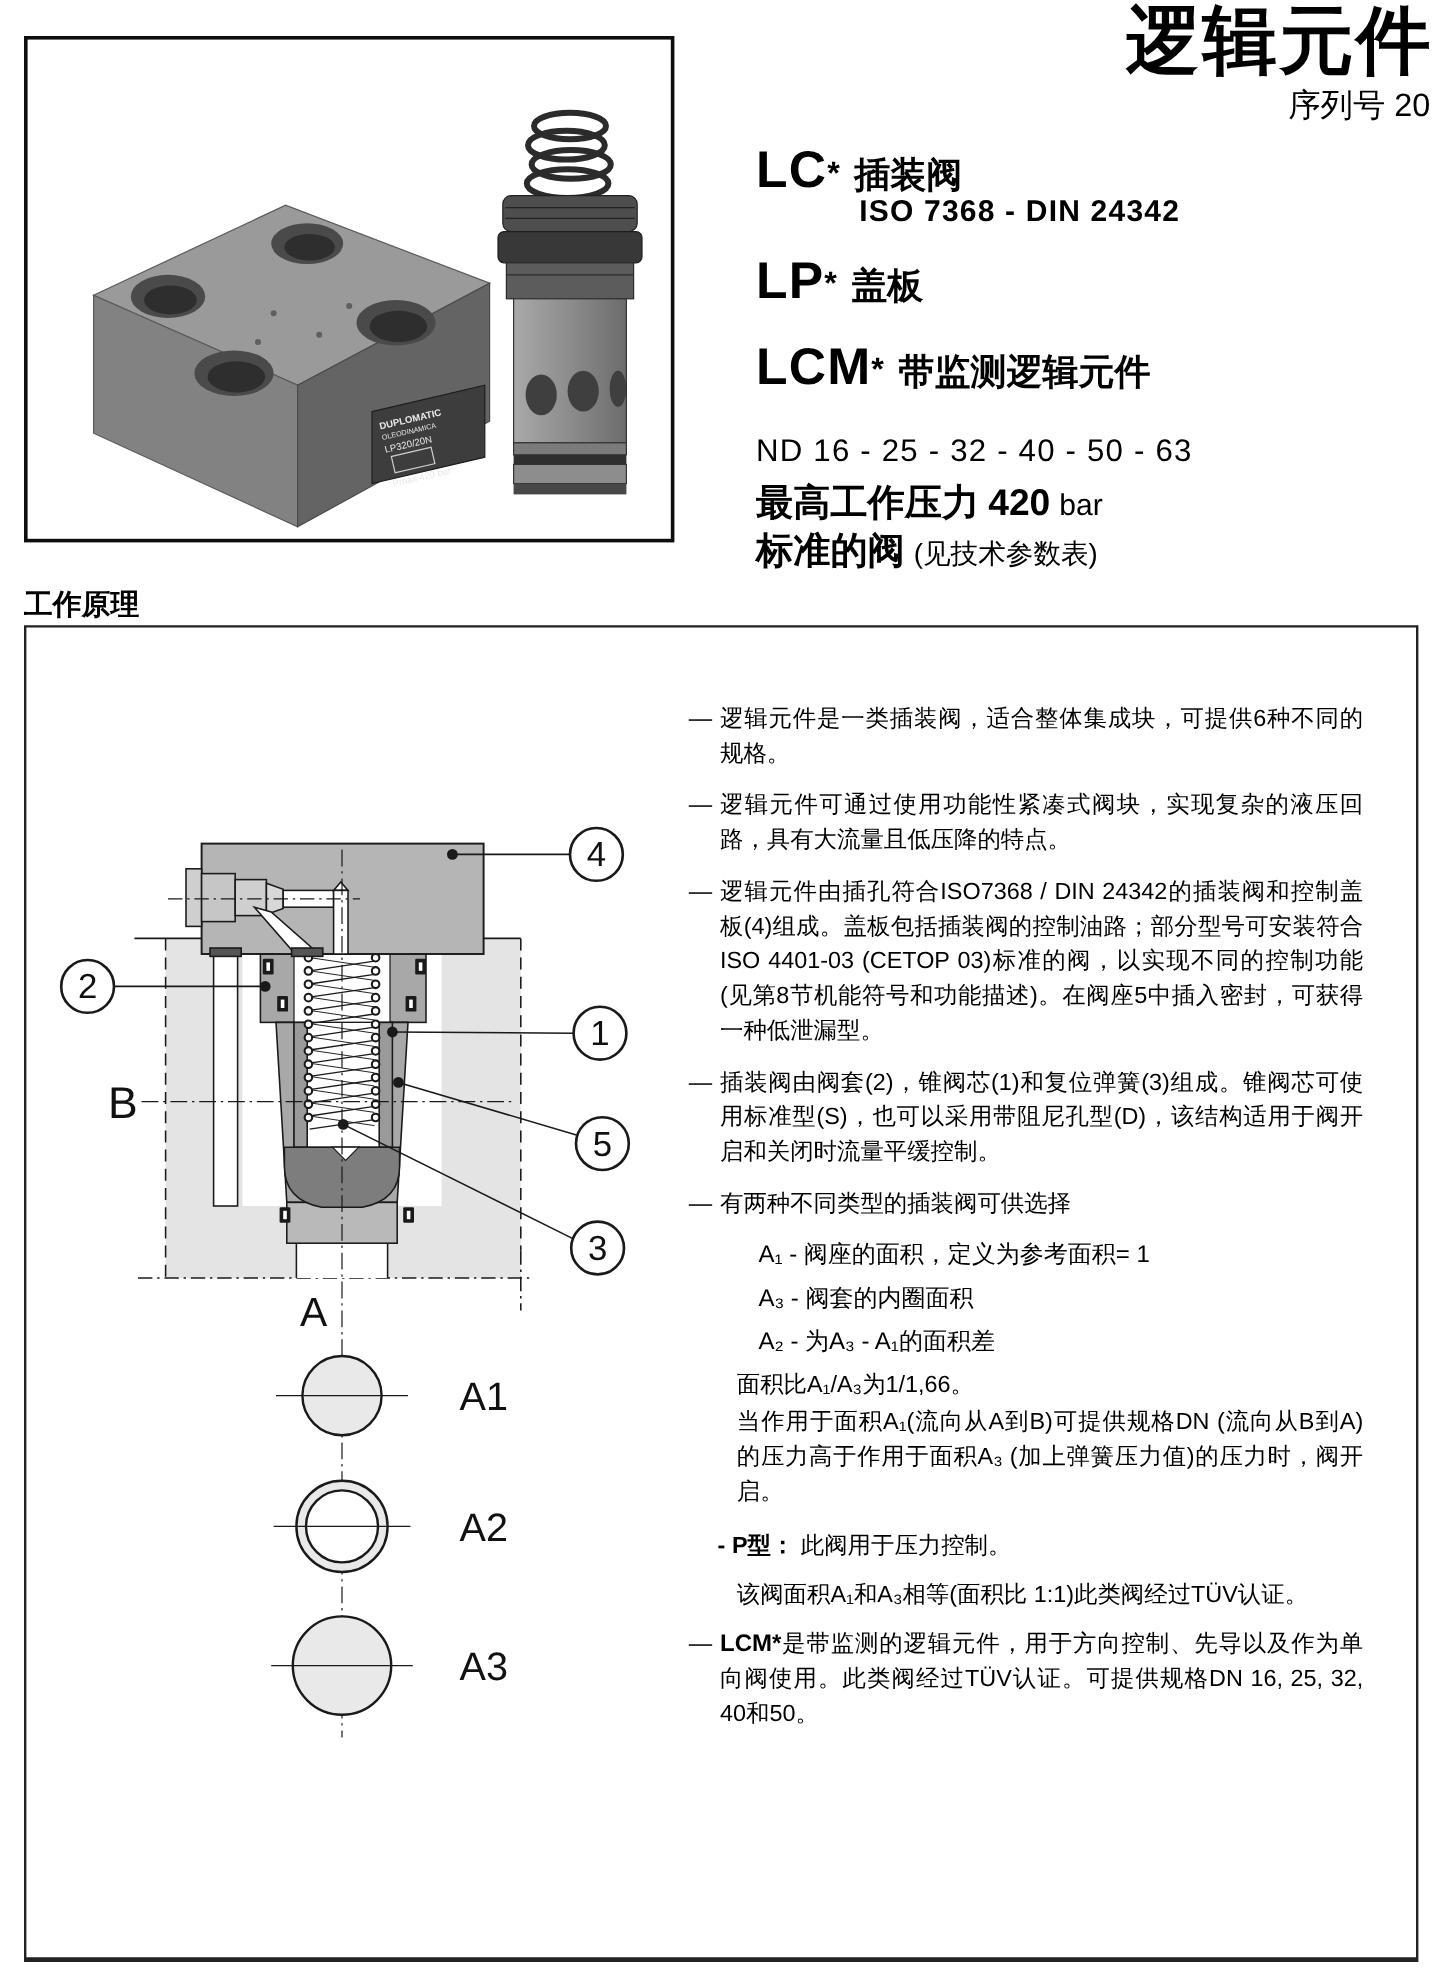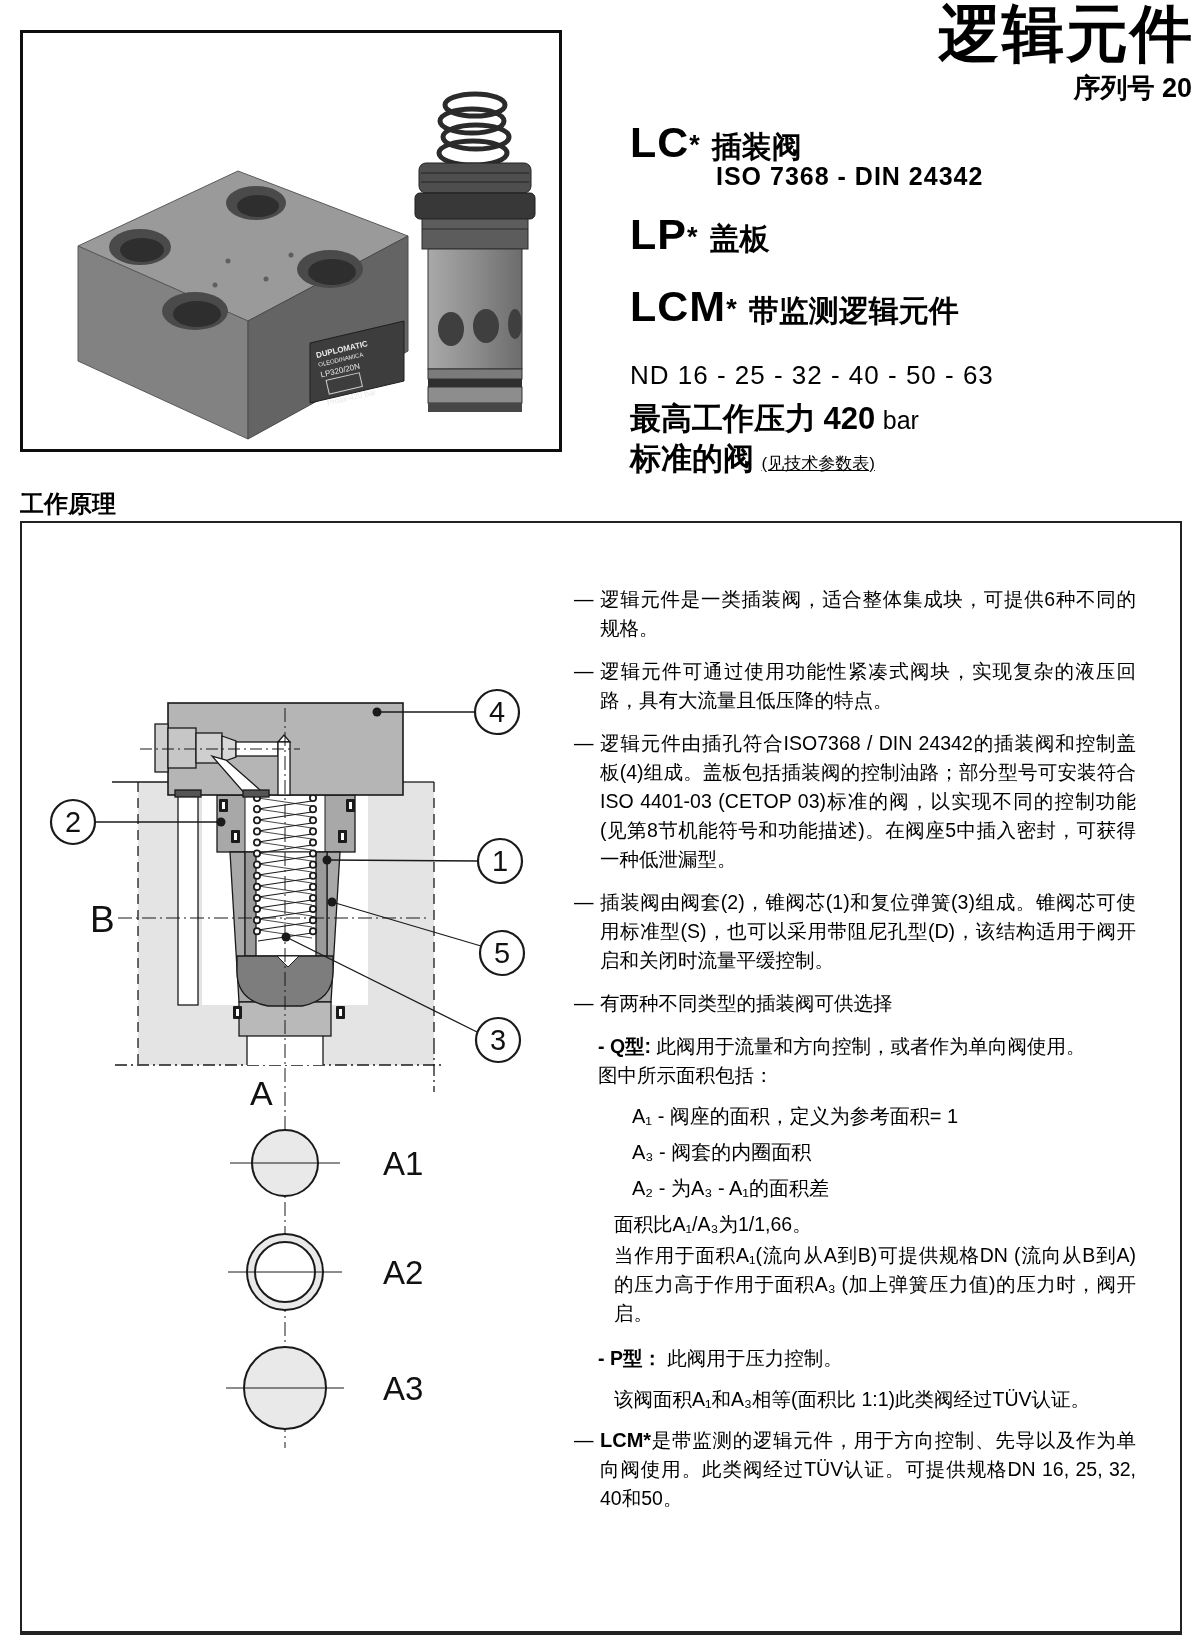--- a/index.html
+++ b/index.html
@@ -1,32 +1,32 @@
 <!DOCTYPE html>
 <html><head>
 <meta charset="utf-8">
 <style>
   html,body{margin:0;padding:0;background:#888;}
   .page{position:relative;width:1200px;height:1642px;background:#fff;overflow:hidden;
         font-family:"Liberation Sans",sans-serif;color:#000;margin:0 auto;}
   .abs{position:absolute;}
   
   .page-title{right:6px;top:-8px;font-size:62px;font-weight:bold;font-family:"Liberation Serif",serif;letter-spacing:2px;}
-  .series{right:8px;top:70px;font-size:27px;font-weight:bold;}
+  .series{right:8px;top:70px;font-size:27px;font-weight:normal;}
   .prod{left:630px;font-size:30px;font-weight:bold;white-space:nowrap;}
   .prod .code{font-size:43px;letter-spacing:1px;}
   .prod .star{font-size:27px;position:relative;top:-3px;}
   .prod .pname{margin-left:12px;}
   .std-line{left:716px;top:162px;font-size:25px;font-weight:bold;letter-spacing:1px;}
   .nd-line{left:630px;top:360px;font-size:26px;font-weight:normal;letter-spacing:1px;}
   .spec{left:630px;font-size:27px;white-space:nowrap;}
   .spec b{font-size:31px;}
   .spec .val{font-size:31px;font-weight:bold;}
   .spec .unit{font-size:25px;}
-  .spec .note{font-size:17px;font-weight:normal;text-decoration:underline;}
+  .spec .note{font-size:23px;font-weight:normal;}
   .section-label{left:20px;top:488px;font-size:24px;font-weight:700;}
   
   .photo-box{left:20px;top:30px;width:536px;height:416px;border:3px solid #0e0e0e;background:#fff;}
   .main-box{left:20px;top:521px;width:1158px;height:1108px;border:2px solid #222;border-bottom-width:4px;background:#fff;}
   
   .bullets{left:552px;top:62px;width:562px;font-size:19.5px;line-height:29px;text-align:justify;}
   .para{display:flex;margin:0 0 14px 0;}
   .para .mk{flex:0 0 26px;}
   .para .tx{flex:1;}
   .sub{margin:0 0 12px 24px;}
@@ -277,25 +277,20 @@
       </div>
       <div class="para">
         <span class="mk">—</span>
         <span class="tx">插装阀由阀套(2)，锥阀芯(1)和复位弹簧(3)组成。锥阀芯可使用标准型(S)，也可以采用带阻尼孔型(D)，该结构适用于阀开启和关闭时流量平缓控制。</span>
       </div>
       <div class="para">
         <span class="mk">—</span>
         <span class="tx">有两种不同类型的插装阀可供选择</span>
       </div>
 
-      <div class="sub">
-        <span class="lbl">- Q型:</span>
-        <span>此阀用于流量和方向控制，或者作为单向阀使用。</span>
-        <div>图中所示面积包括：</div>
-      </div>
       <div class="area-item big">A₁ -  阀座的面积，定义为参考面积= 1</div>
       <div class="area-item big">A₃ -  阀套的内圈面积</div>
       <div class="area-item big">A₂ -  为A₃ - A₁的面积差</div>
       <div class="note-ln">面积比A₁/A₃为1/1,66。</div>
       <div class="note-ln" style="margin-bottom:16px;">当作用于面积A₁(流向从A到B)可提供规格DN (流向从B到A) 的压力高于作用于面积A₃ (加上弹簧压力值)的压力时，阀开启。</div>
 
       <div class="sub" style="margin-bottom:4px;">
         <span class="lbl">- P型：</span>
         <span>此阀用于压力控制。</span>
       </div>

